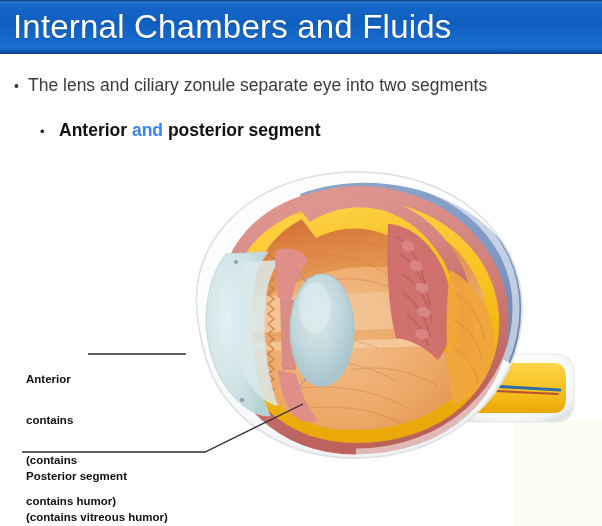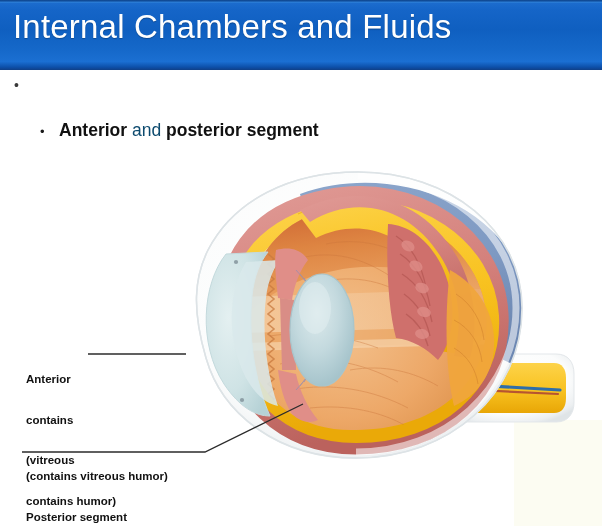--- a/index.html
+++ b/index.html
@@ -13,21 +13,21 @@
     overflow: hidden;
     font-family: "Liberation Sans", sans-serif;
     position: relative;
   }
 
   
   .title-bar {
     position: absolute;
     left: 0; top: 0;
     width: 602px;
-    height: 70px;
+    height: 54px;
     background: linear-gradient(180deg,
         #1f6fd0 0%,
         #1565c8 14%,
         #0f5fc0 42%,
         #1568c9 70%,
         #1b6fd2 88%,
         #0d4fa8 96%,
         #103f86 100%);
     box-sizing: border-box;
     overflow: hidden;
@@ -86,21 +86,21 @@
     line-height: 22px;
     color: #1a1a1a;
   }
   .bullet-l2 .dot {
     width: 19px;
     flex: 0 0 19px;
     font-size: 13px;
     color: #1a1a1a;
   }
   .bullet-l2 .b { font-weight: bold; color: #111111; }
-  .bullet-l2 .n { font-weight: 400; color: #0c4a6e; }
+  .bullet-l2 .n { font-weight: 700; color: #3b82f6; }
   .bullet-l2 .txt { white-space: nowrap; }
 
   
   .corner-wash {
     position: absolute;
     left: 514px;
     top: 420px;
     width: 88px;
     height: 106px;
     background: #fcfcf2;
@@ -137,20 +137,21 @@
 </style>
 </head>
 <body>
 
 <div class="title-bar">
   <div class="title-text">Internal Chambers and Fluids</div>
 </div>
 
 <div class="bullet-l1">
   <span class="dot">•</span>
+  <span class="txt">The lens and ciliary zonule separate eye into two segments</span>
 </div>
 
 <div class="bullet-l2">
   <span class="dot">•</span>
   <span class="txt"><span class="b">Anterior</span><span class="n"> and </span><span class="b">posterior segment</span></span>
 </div>
 
 <div class="corner-wash"></div>
 
 <div class="eye-figure">
@@ -344,20 +345,20 @@
 </div>
 
 <svg class="leaders" viewBox="0 0 602 526">
   <line x1="88" y1="354" x2="186" y2="354" stroke="#2b2b2b" stroke-width="1.3"></line>
   <polyline points="22,452 205,452 303,404" fill="none" stroke="#2b2b2b" stroke-width="1.3"></polyline>
 </svg>
 
 <div class="callout callout-anterior">
   <div>Anterior</div>
   <div>contains</div>
-  <div>(vitreous</div>
+  <div>(contains</div>
   <div>contains humor)</div>
 </div>
 
 <div class="callout callout-posterior">
+  <div>Posterior segment</div>
   <div>(contains vitreous humor)</div>
-  <div>Posterior segment</div>
 </div>
 
 </body></html>

